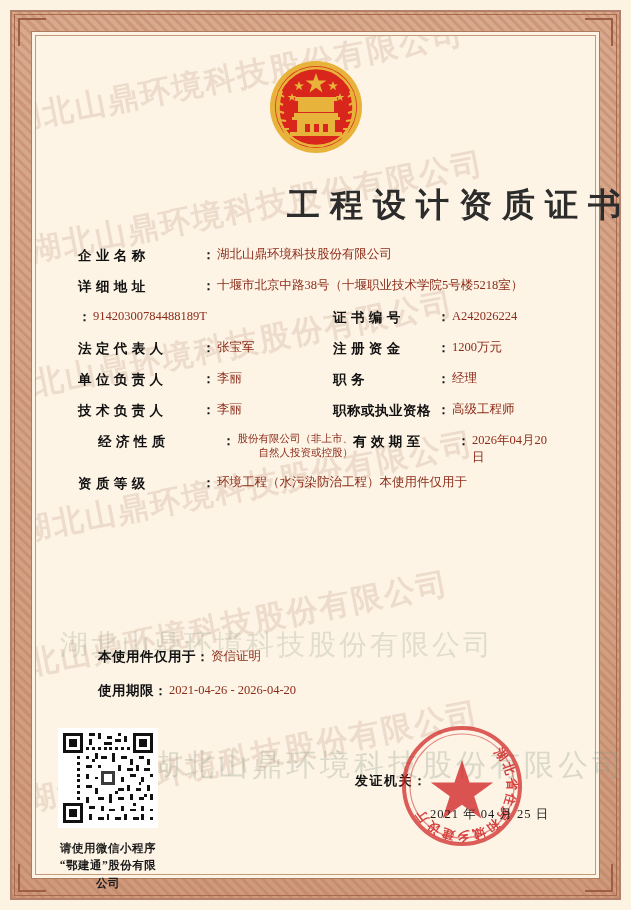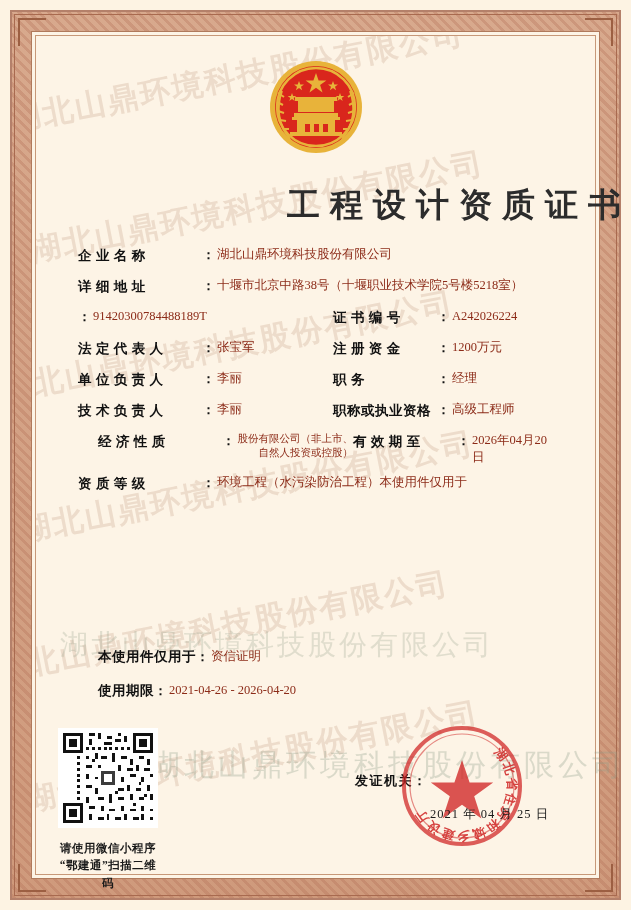--- a/index.html
+++ b/index.html
@@ -501,21 +501,21 @@
         <rect x="27" y="18" width="1" height="1"></rect>
           <rect x="29" y="22" width="1" height="1"></rect>
       </g>
 
       <rect x="13" y="13" width="7" height="7" fill="#ffffff"></rect>
       <rect x="14" y="14" width="5" height="5" fill="#3b3b3b"></rect>
       <rect x="15.2" y="15.2" width="2.6" height="2.6" fill="#ffffff"></rect>
     </svg>
     <div class="qr-caption">
       <div>请使用微信小程序</div>
-      <div>“鄂建通”扫描二维码</div>
+      <div>“鄂建通”股份有限公司</div>
     </div>
   </div>
 
   <div class="issuer">
     <span>发证机关</span><span class="colon">：</span>
   </div>
 
   <svg class="seal" viewBox="0 0 128 128">
     <defs>
       <path id="sealArc" d="M 64,64 m 0,-46 a 46,46 0 1 1 -0.1,0" fill="none"></path>

